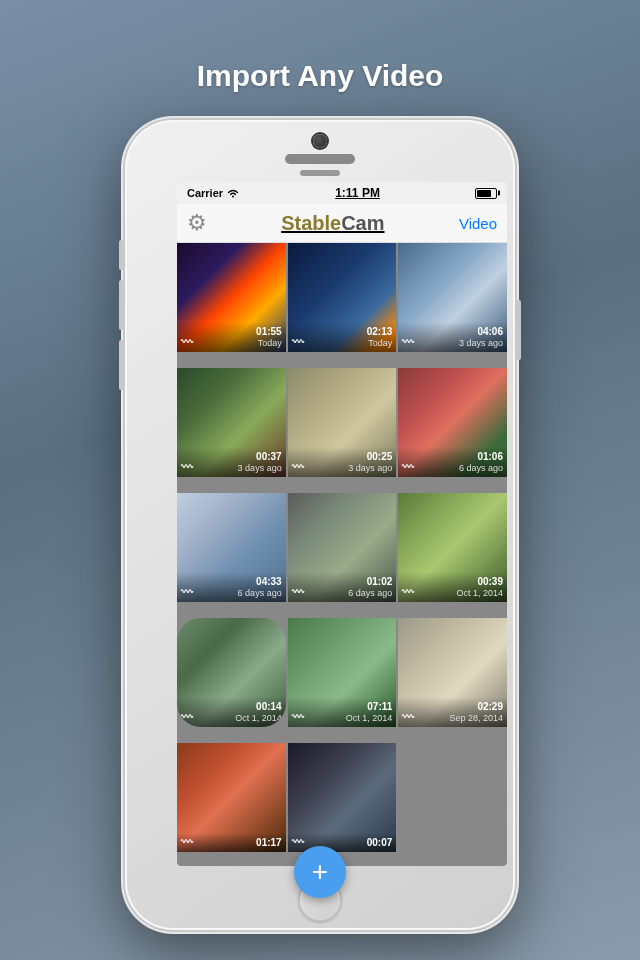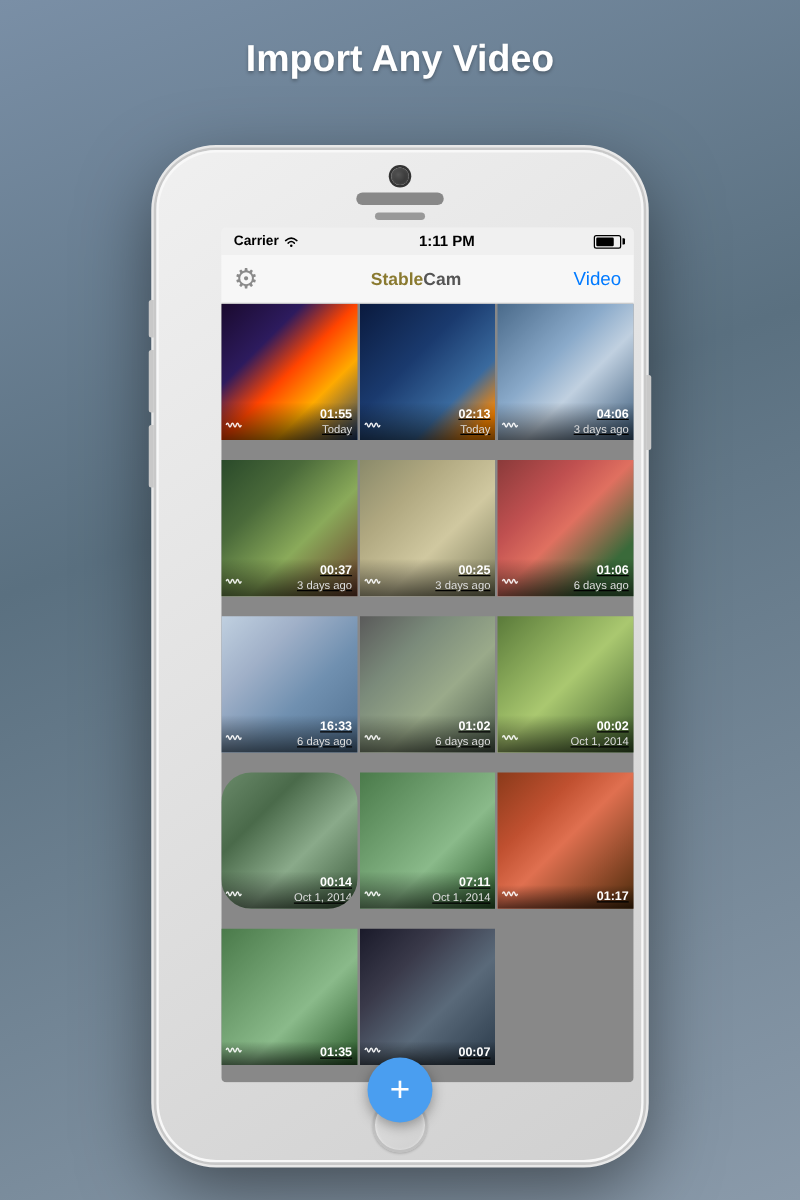--- a/index.html
+++ b/index.html
@@ -16,20 +16,21 @@
       text-align: center;
       padding-top: 28px;
       padding-bottom: 18px;
     }
     .headline h1 {
       color: #fff;
       font-size: 30px;
       font-weight: 700;
       line-height: 1.3;
       text-shadow: 0 1px 3px rgba(0,0,0,0.3);
+      margin-top: 28px;
     }
 
     
     .phone-shell {
       position: absolute;
       left: 50%;
       transform: translateX(-50%);
       top: 120px;
       width: 390px;
       height: 810px;
@@ -106,21 +107,21 @@
     .status-carrier {
       display: flex;
       align-items: center;
       gap: 3px;
     }
     .wifi-icon {
       display: inline-block;
       width: 14px;
       height: 10px;
     }
-    .status-time { font-weight: 700; font-size: 12px; }
+    .status-time { font-weight: 700; font-size: 12px; text-decoration: underline; }
     .status-right {
       display: flex;
       align-items: center;
       gap: 3px;
     }
     .battery-icon {
       width: 22px;
       height: 11px;
       border: 1.5px solid #000;
       border-radius: 2px;
@@ -156,22 +157,23 @@
       align-items: center;
       justify-content: space-between;
       padding: 6px 10px;
       flex-shrink: 0;
     }
     .nav-gear {
       font-size: 22px;
       color: #8a8a8a;
     }
     .nav-title {
-      font-size: 14px;
+      font-size: 20px;
       font-weight: 600;
+      text-decoration: underline;
     }
     .nav-title span.stable { color: #8a7a30; }
     .nav-title span.cam { color: #555; }
     .nav-select {
       color: #007aff;
       font-size: 15px;
       font-weight: 400;
     }
 
     
@@ -191,21 +193,20 @@
     .video-overlay {
       position: absolute;
       bottom: 0;
       left: 0;
       right: 0;
       background: linear-gradient(transparent, rgba(0,0,0,0.6));
       padding: 4px 4px 3px;
       display: flex;
       flex-direction: column;
       align-items: flex-start;
-      text-decoration: underline;
     }
     .video-info {
       width: 100%;
       text-align: right;
     }
     .video-duration {
       color: #fff;
       font-size: 10px;
       font-weight: 600;
       display: block;
@@ -420,21 +421,21 @@
               <span class="video-date">6 days ago</span>
             </div>
           </div>
         </div>
         <div class="video-cell thumb-winter-tree">
           <div class="video-overlay">
             <div style="position: absolute; bottom: 3px; left: 3px; color: rgba(255, 255, 255, 0.85); font-size: 11px;"><svg width="14" height="12" viewBox="0 0 14 12">
     <path d="M1 6 Q2 3 3 6 Q4 9 5 6 Q6 3 7 6 Q8 9 9 6 Q10 3 11 6 Q12 9 13 6" stroke="rgba(255,255,255,0.9)" stroke-width="1.2" fill="none"></path>
   </svg></div>
             <div class="video-info">
-              <span class="video-duration">16:33</span>
+              <span class="video-duration">04:33</span>
               <span class="video-date">6 days ago</span>
             </div>
           </div>
         </div>
         <div class="video-cell thumb-bridge">
           <div class="video-overlay">
             <div style="position: absolute; bottom: 3px; left: 3px; color: rgba(255, 255, 255, 0.85); font-size: 11px;"><svg width="14" height="12" viewBox="0 0 14 12">
     <path d="M1 6 Q2 3 3 6 Q4 9 5 6 Q6 3 7 6 Q8 9 9 6 Q10 3 11 6 Q12 9 13 6" stroke="rgba(255,255,255,0.9)" stroke-width="1.2" fill="none"></path>
   </svg></div>
             <div class="video-info">
@@ -442,21 +443,21 @@
               <span class="video-date">6 days ago</span>
             </div>
           </div>
         </div>
         <div class="video-cell thumb-people-outdoors">
           <div class="video-overlay">
             <div style="position: absolute; bottom: 3px; left: 3px; color: rgba(255, 255, 255, 0.85); font-size: 11px;"><svg width="14" height="12" viewBox="0 0 14 12">
     <path d="M1 6 Q2 3 3 6 Q4 9 5 6 Q6 3 7 6 Q8 9 9 6 Q10 3 11 6 Q12 9 13 6" stroke="rgba(255,255,255,0.9)" stroke-width="1.2" fill="none"></path>
   </svg></div>
             <div class="video-info">
-              <span class="video-duration">00:02</span>
+              <span class="video-duration">00:39</span>
               <span class="video-date">Oct 1, 2014</span>
             </div>
           </div>
         </div>
         <div class="video-cell thumb-bike-path">
           <div class="video-overlay">
             <div style="position: absolute; bottom: 3px; left: 3px; color: rgba(255, 255, 255, 0.85); font-size: 11px;"><svg width="14" height="12" viewBox="0 0 14 12">
     <path d="M1 6 Q2 3 3 6 Q4 9 5 6 Q6 3 7 6 Q8 9 9 6 Q10 3 11 6 Q12 9 13 6" stroke="rgba(255,255,255,0.9)" stroke-width="1.2" fill="none"></path>
   </svg></div>
             <div class="video-info">
@@ -469,37 +470,38 @@
           <div class="video-overlay">
             <div style="position: absolute; bottom: 3px; left: 3px; color: rgba(255, 255, 255, 0.85); font-size: 11px;"><svg width="14" height="12" viewBox="0 0 14 12">
     <path d="M1 6 Q2 3 3 6 Q4 9 5 6 Q6 3 7 6 Q8 9 9 6 Q10 3 11 6 Q12 9 13 6" stroke="rgba(255,255,255,0.9)" stroke-width="1.2" fill="none"></path>
   </svg></div>
             <div class="video-info">
               <span class="video-duration">07:11</span>
               <span class="video-date">Oct 1, 2014</span>
             </div>
           </div>
         </div>
+        <div class="video-cell thumb-building-col">
+          <div class="video-overlay">
+            <div style="position: absolute; bottom: 3px; left: 3px; color: rgba(255, 255, 255, 0.85); font-size: 11px;"><svg width="14" height="12" viewBox="0 0 14 12">
+    <path d="M1 6 Q2 3 3 6 Q4 9 5 6 Q6 3 7 6 Q8 9 9 6 Q10 3 11 6 Q12 9 13 6" stroke="rgba(255,255,255,0.9)" stroke-width="1.2" fill="none"></path>
+  </svg></div>
+            <div class="video-info">
+              <span class="video-duration">02:29</span>
+              <span class="video-date">Sep 28, 2014</span>
+            </div>
+          </div>
+        </div>
         <div class="video-cell thumb-restaurant">
           <div class="video-overlay">
             <div style="position: absolute; bottom: 3px; left: 3px; color: rgba(255, 255, 255, 0.85); font-size: 11px;"><svg width="14" height="12" viewBox="0 0 14 12">
     <path d="M1 6 Q2 3 3 6 Q4 9 5 6 Q6 3 7 6 Q8 9 9 6 Q10 3 11 6 Q12 9 13 6" stroke="rgba(255,255,255,0.9)" stroke-width="1.2" fill="none"></path>
   </svg></div>
             <div class="video-info">
               <span class="video-duration">01:17</span>
-            </div>
-          </div>
-        </div>
-        <div class="video-cell thumb-cyclist">
-          <div class="video-overlay">
-            <div style="position: absolute; bottom: 3px; left: 3px; color: rgba(255, 255, 255, 0.85); font-size: 11px;"><svg width="14" height="12" viewBox="0 0 14 12">
-    <path d="M1 6 Q2 3 3 6 Q4 9 5 6 Q6 3 7 6 Q8 9 9 6 Q10 3 11 6 Q12 9 13 6" stroke="rgba(255,255,255,0.9)" stroke-width="1.2" fill="none"></path>
-  </svg></div>
-            <div class="video-info">
-              <span class="video-duration">01:35</span>
             </div>
           </div>
         </div>
         <div class="video-cell thumb-laptop">
           <div class="video-overlay">
             <div style="position: absolute; bottom: 3px; left: 3px; color: rgba(255, 255, 255, 0.85); font-size: 11px;"><svg width="14" height="12" viewBox="0 0 14 12">
     <path d="M1 6 Q2 3 3 6 Q4 9 5 6 Q6 3 7 6 Q8 9 9 6 Q10 3 11 6 Q12 9 13 6" stroke="rgba(255,255,255,0.9)" stroke-width="1.2" fill="none"></path>
   </svg></div>
             <div class="video-info">
               <span class="video-duration">00:07</span>

